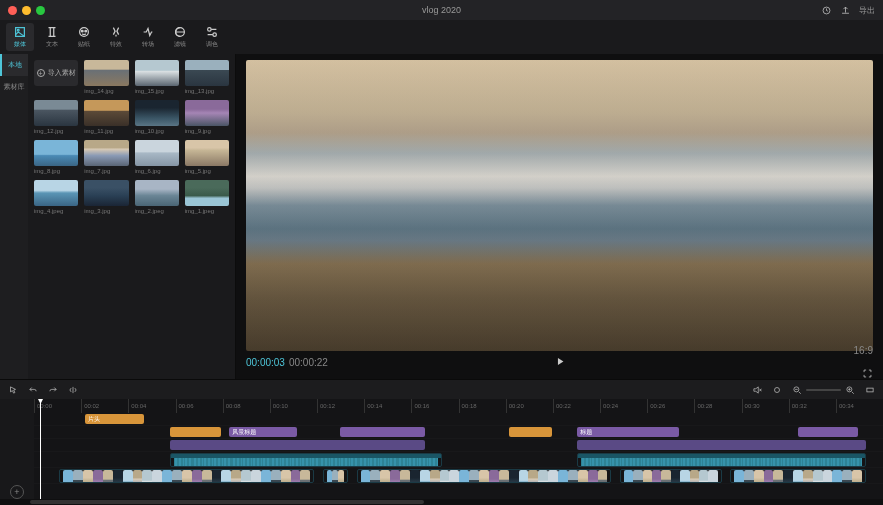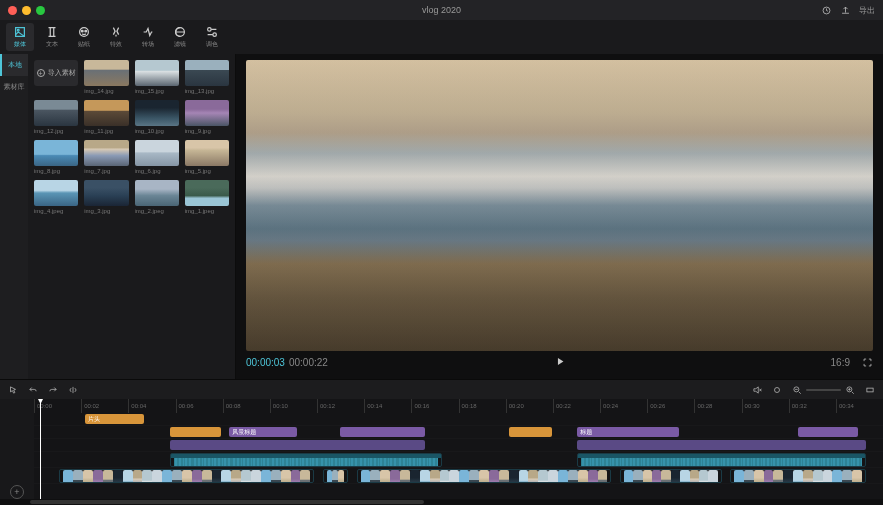--- a/index.html
+++ b/index.html
@@ -62,21 +62,21 @@
   .preview-canvas { flex: 1; border-radius: 2px; background:
     linear-gradient(rgba(180,160,130,0.15), rgba(60,50,35,0.25)),
     linear-gradient(#d8c5a5 0%, #c5b598 18%, #b5a590 25%, #a8b5bc 32%,
       #e8e8e5 40%, #d0d5d8 44%, #7a95a8 50%, #5a7a90 58%,
       #6a8295 62%, #8a7555 70%, #6a5a42 82%, #4a3e2e 100%);
   }
   .preview-bar { height: 22px; display: flex; align-items: center; position: relative; font-size: 10px; }
   .time-read { color: #4ec5d8; }
   .time-total { color: #888; margin-left: 4px; }
   .play-btn { position: absolute; left: 50%; transform: translateX(-50%); cursor: pointer; }
-  .preview-right { margin-left: auto; display: flex; gap: 12px; align-items: flex-end; color: #888; }
+  .preview-right { margin-left: auto; display: flex; gap: 12px; align-items: flex-end; color: #888; flex-direction: column; }
 
   
   .tl-toolbar { height: 20px; background: #1c1c1e; border-top: 1px solid #0a0a0a; display: flex; align-items: center; padding: 0 8px; gap: 10px; }
   .tl-toolbar .ic { width: 10px; height: 10px; }
   .tl-spacer { flex: 1; }
   .zoom { display: flex; align-items: center; gap: 4px; }
   .zoom-track { width: 35px; height: 2px; background: #444; border-radius: 2px; }
 
   
   .timeline { height: 100px; background: #141416; display: flex; }

